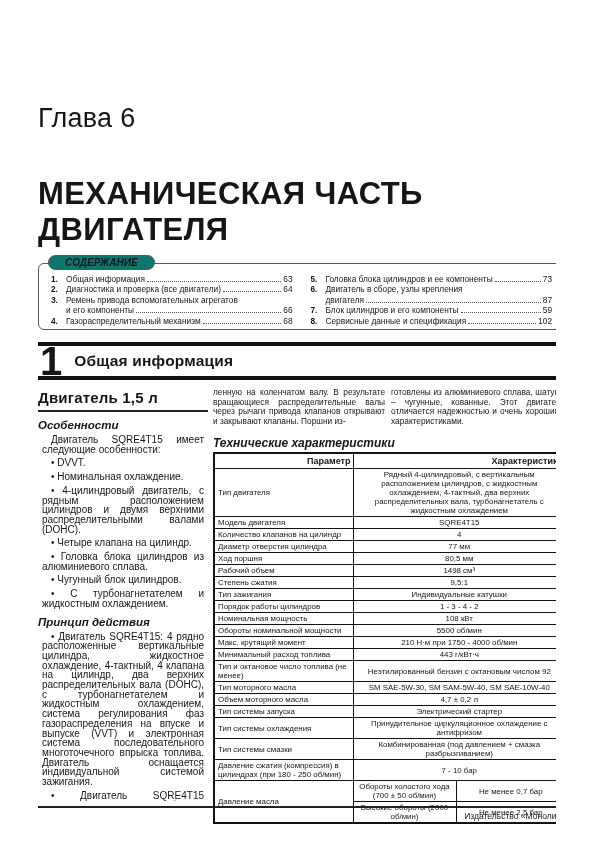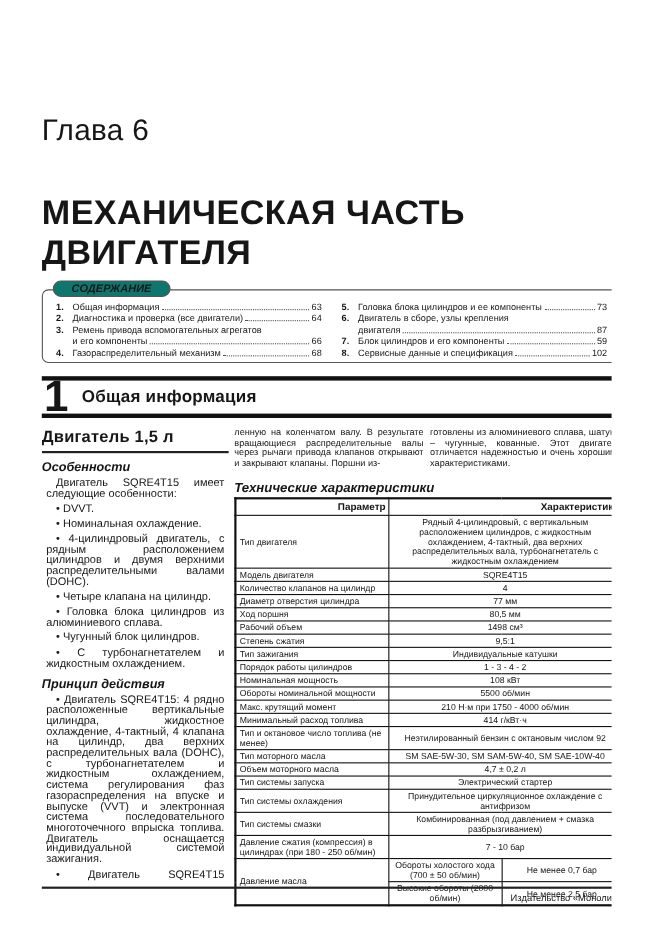--- a/index.html
+++ b/index.html
@@ -226,21 +226,21 @@
       <tr>
           <td>Обороты номинальной мощности</td>
           <td class="v" colspan="2">5500 об/мин</td>
         </tr>
       <tr>
           <td>Макс. крутящий момент</td>
           <td class="v" colspan="2">210 Н·м при 1750 - 4000 об/мин</td>
         </tr>
       <tr>
           <td>Минимальный расход топлива</td>
-          <td class="v" colspan="2">414 г/кВт·ч</td>
+          <td class="v" colspan="2">443 г/кВт·ч</td>
         </tr>
       <tr>
           <td>Тип и октановое число топлива (не менее)</td>
           <td class="v" colspan="2">Неэтилированный бензин с октановым числом 92</td>
         </tr>
       <tr>
           <td>Тип моторного масла</td>
           <td class="v" colspan="2">SM SAE-5W-30, SM SAM-5W-40, SM SAE-10W-40</td>
         </tr>
       <tr>

